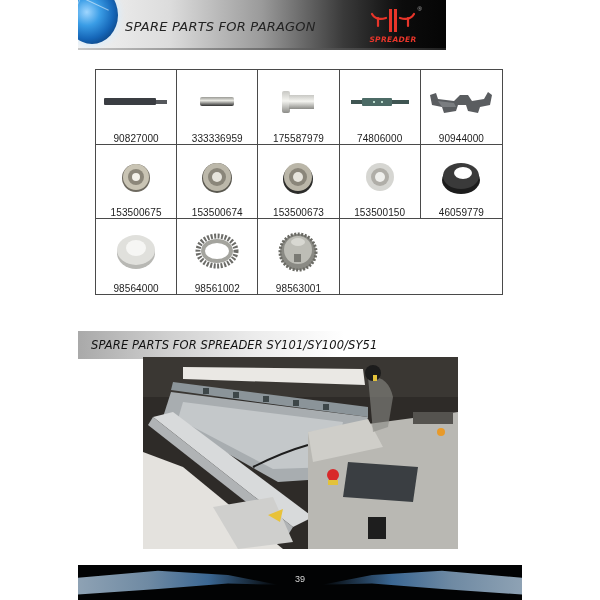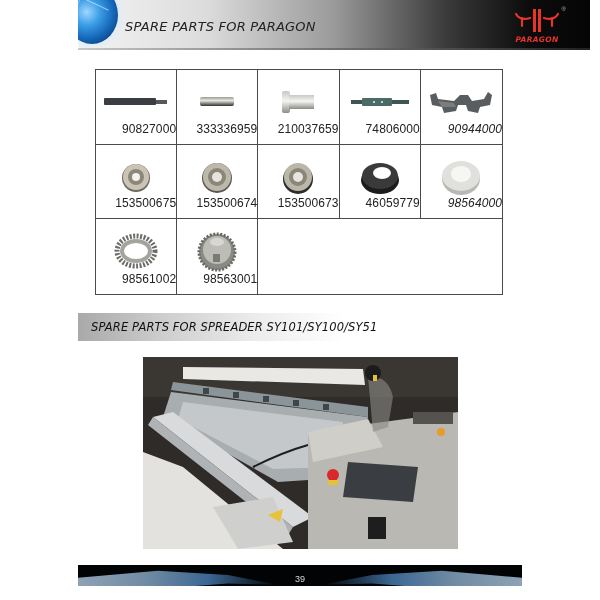--- a/index.html
+++ b/index.html
@@ -1,21 +1,21 @@
 <!DOCTYPE html>
 <html><head>
   <meta charset="utf-8">
   <style>
     * { margin: 0; padding: 0; box-sizing: border-box; }
     html, body { width: 600px; height: 600px; background: #ffffff; overflow: hidden; }
     body { position: relative; font-family: "Liberation Sans", sans-serif; }
 
     
     .header {
-      position: absolute; left: 78px; top: 0; width: 512px; height: 50px;
+      position: absolute; left: 78px; top: 0; width: 368px; height: 50px;
       background: linear-gradient(90deg, #f4f4f4 0%, #dcdcdc 25%, #9a9a9a 50%, #3a3a3a 72%, #0c0c0c 88%, #050505 100%);
       overflow: hidden;
     }
     .header::after {
       content: ""; position: absolute; left: 0; right: 0; bottom: 0; height: 2px;
       background: linear-gradient(90deg, #c8c8c8, #707070, #202020);
     }
     .globe {
       position: absolute; left: -12px; top: -14px; width: 52px; height: 58px; border-radius: 50%;
       background: radial-gradient(circle at 40% 45%, #9fd6ff 0%, #3a9de6 30%, #1566b8 60%, #0a3b75 85%, #eaf3fb 100%);
@@ -42,49 +42,49 @@
     
     .parts-table {
       position: absolute; left: 95px; top: 69px; width: 408px; height: 226px;
       border: 1.5px solid #4a4a4a;
       display: grid; grid-template-columns: repeat(5, 1fr); grid-template-rows: repeat(3, 1fr);
     }
     .cell {
       position: relative; border-right: 1px solid #4a4a4a; border-bottom: 1px solid #4a4a4a;
       display: flex; flex-direction: column; align-items: center;
     }
-    .cell:nth-child(5n) { border-right: none; font-style: italic; }
+    .cell:nth-child(5n) { border-right: none; }
     .cell:nth-child(n+11) { border-bottom: none; }
     .part-img { height: 52px; width: 100%; display: flex; align-items: center; justify-content: center; margin-top: 6px; }
     .part-num {
-      position: absolute; bottom: 8px; left: 0; right: 0; text-align: right;
-      font-size: 12px; color: #222222; letter-spacing: 0.1px;
+      position: absolute; bottom: 0; left: 0; right: 0; text-align: center;
+      font-size: 10px; color: #222222; letter-spacing: 0.1px;
     }
 
     
     .banner2 {
-      position: absolute; left: 78px; top: 313px; width: 444px; height: 28px;
+      position: absolute; left: 78px; top: 331px; width: 444px; height: 28px;
       background: linear-gradient(90deg, #a9a9a9 0%, #cfcfcf 20%, #ececec 40%, #ffffff 60%, #ffffff 100%);
     }
     .banner2-title {
       position: absolute; left: 13px; top: 7px;
       font-family: "DejaVu Sans", sans-serif; font-style: italic; font-size: 11.5px;
       color: #111111; white-space: nowrap; letter-spacing: 0.1px;
     }
 
     
     .photo {
       position: absolute; left: 143px; top: 357px; width: 315px; height: 192px;
       background: linear-gradient(160deg, #2a2826 0%, #3d3a37 35%, #5b5854 60%, #8c8985 100%);
       overflow: hidden;
     }
 
     
     .footer {
-      position: absolute; left: 78px; top: 565px; width: 444px; height: 21px;
+      position: absolute; left: 78px; top: 565px; width: 444px; height: 35px;
       background: #020304; overflow: hidden;
     }
     .footer::before {
       content: ""; position: absolute; left: 0; top: 3px; width: 200px; height: 28px;
       background: linear-gradient(90deg, #8ea2b4 0%, #6f8aa3 35%, #3b6793 65%, rgba(40,80,130,0) 100%);
       clip-path: polygon(0 35%, 40% 10%, 75% 25%, 100% 60%, 75% 55%, 40% 75%, 0 95%);
     }
     .footer::after {
       content: ""; position: absolute; right: 0; top: 3px; width: 200px; height: 28px;
       background: linear-gradient(270deg, #8ea2b4 0%, #6f8aa3 35%, #3b6793 65%, rgba(40,80,130,0) 100%);
@@ -106,21 +106,21 @@
       <g fill="none" stroke="#e8352a" stroke-width="2.2" stroke-linecap="round">
         <path d="M14 8 Q18 15 28 12"></path>
         <path d="M56 8 Q52 15 42 12"></path>
         <path d="M20 12 L20 20"></path>
         <path d="M50 12 L50 20"></path>
       </g>
       <rect x="31" y="3" width="3" height="23" fill="#e8352a"></rect>
       <rect x="36" y="3" width="3" height="23" fill="#e8352a"></rect>
     </svg>
     <span class="logo-reg">®</span>
-    <div class="logo-text">PARAGON</div>
+    <div class="logo-text">SPREADER</div>
   </div>
 </div>
 
 <div class="parts-table">
 
   <div class="cell">
     <div class="part-img">
       <svg width="70" height="14">
         <rect x="3" y="3" width="52" height="7" fill="#3a3d42" rx="1"></rect>
         <rect x="55" y="5" width="11" height="4" fill="#55585c"></rect>
@@ -150,21 +150,21 @@
             <linearGradient id="g2" x1="0" y1="0" x2="0" y2="1">
               <stop offset="0" stop-color="#c8c8c4"></stop>
               <stop offset="0.45" stop-color="#f4f4f0"></stop>
               <stop offset="1" stop-color="#8c8c88"></stop>
             </linearGradient>
           </defs>
         <rect x="4" y="1" width="8" height="22" fill="url(#g2)" rx="2"></rect>
         <rect x="11" y="5" width="25" height="14" fill="url(#g2)"></rect>
       </svg>
     </div>
-    <div class="part-num">210037659</div>
+    <div class="part-num">175587979</div>
   </div>
   <div class="cell">
     <div class="part-img">
       <svg width="60" height="12">
         <rect x="1" y="4" width="58" height="4" fill="#3f5552"></rect>
         <rect x="12" y="2" width="30" height="8" fill="#4c6b66" rx="1"></rect>
         <circle cx="24" cy="6" r="1" fill="#dfe"></circle>
         <circle cx="32" cy="6" r="1" fill="#dfe"></circle>
       </svg>
     </div>
@@ -205,20 +205,30 @@
   <div class="cell">
     <div class="part-img">
       <svg width="38" height="34">
         <circle cx="19" cy="19" r="15" fill="#2c2c2a"></circle>
         <circle cx="19" cy="17" r="14" fill="#bab6a8"></circle>
         <circle cx="19" cy="17" r="9" fill="#8a867a"></circle>
         <circle cx="19" cy="17" r="5" fill="#e6e4dc"></circle>
       </svg>
     </div>
     <div class="part-num">153500673</div>
+  </div>
+  <div class="cell">
+    <div class="part-img">
+      <svg width="36" height="32">
+        <circle cx="18" cy="16" r="14" fill="#d6d6d2"></circle>
+        <circle cx="18" cy="16" r="9" fill="#b0aea8"></circle>
+        <circle cx="18" cy="16" r="5" fill="#efefec"></circle>
+      </svg>
+    </div>
+    <div class="part-num">153500150</div>
   </div>
 
   <div class="cell">
     <div class="part-img">
       <svg width="44" height="38">
         <ellipse cx="22" cy="22" rx="19" ry="14" fill="#1c1c1c"></ellipse>
         <ellipse cx="22" cy="18" rx="18" ry="13" fill="#3a3a3a"></ellipse>
         <ellipse cx="24" cy="15" rx="9" ry="6" fill="#ffffff"></ellipse>
       </svg>
     </div>

